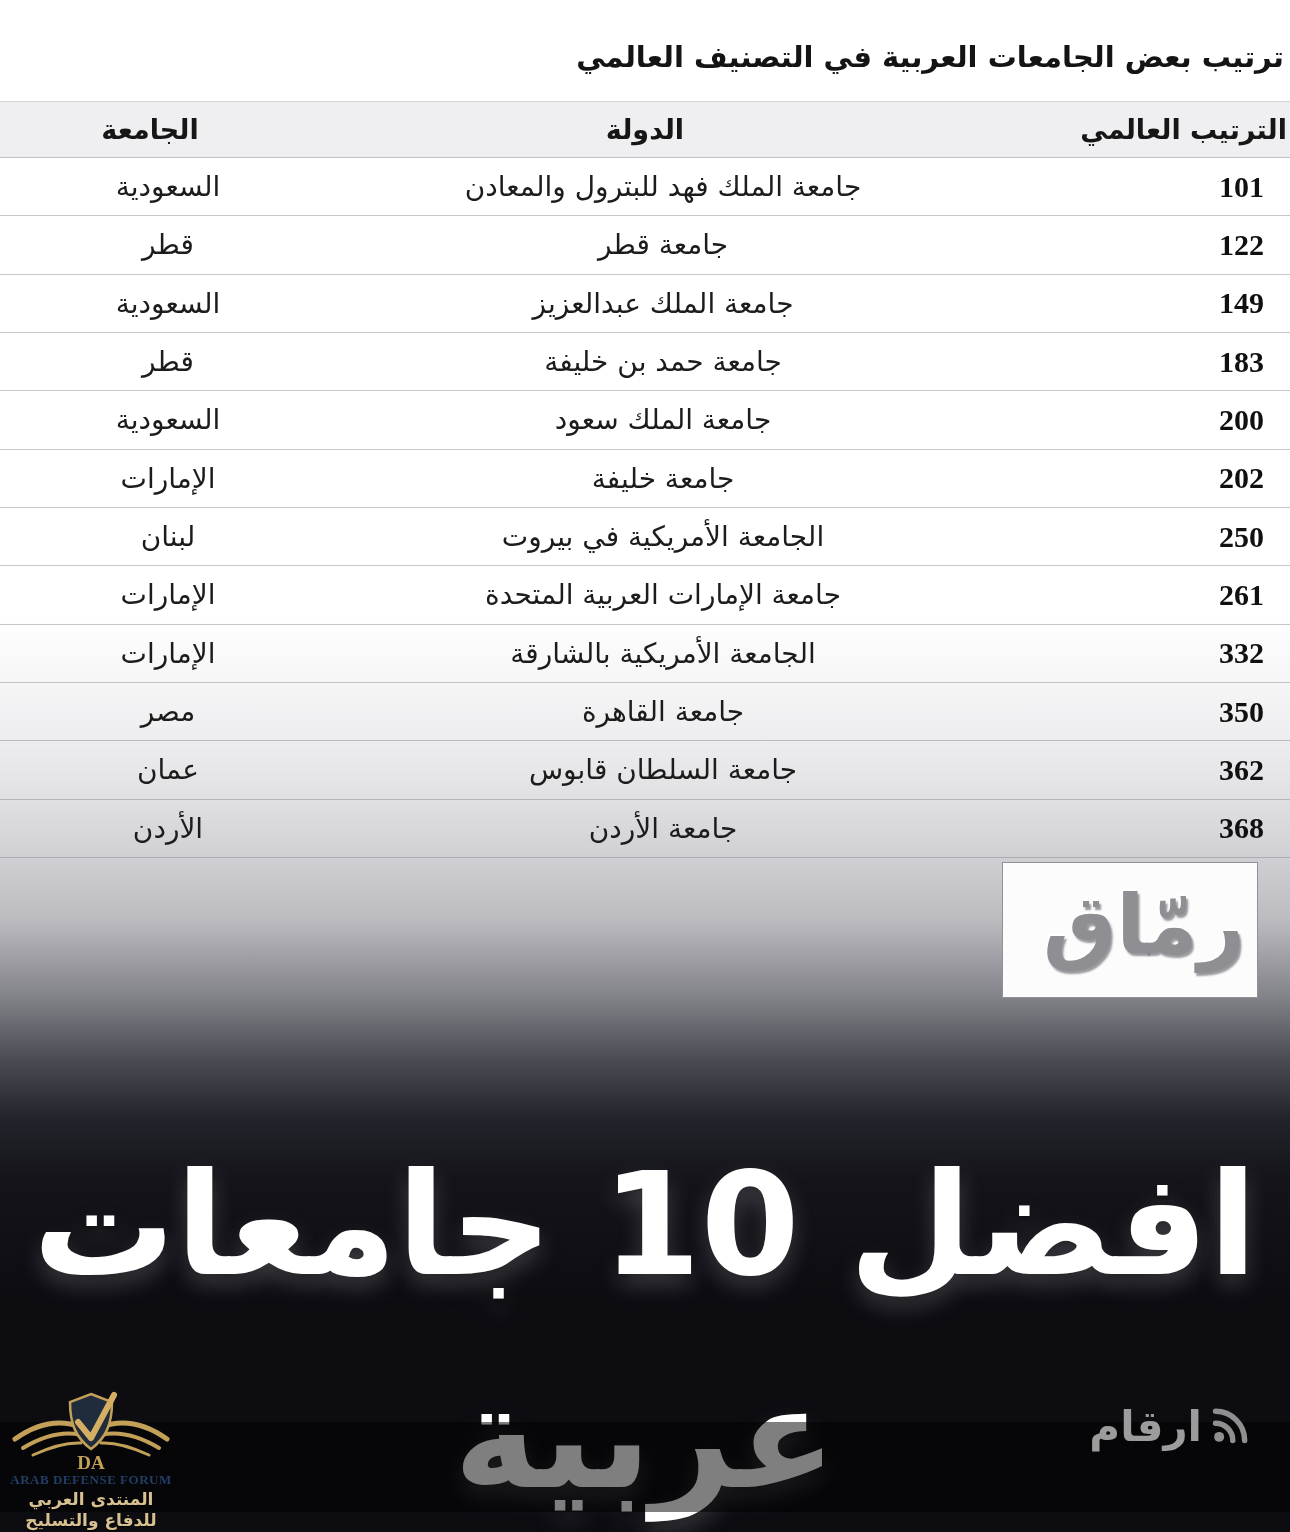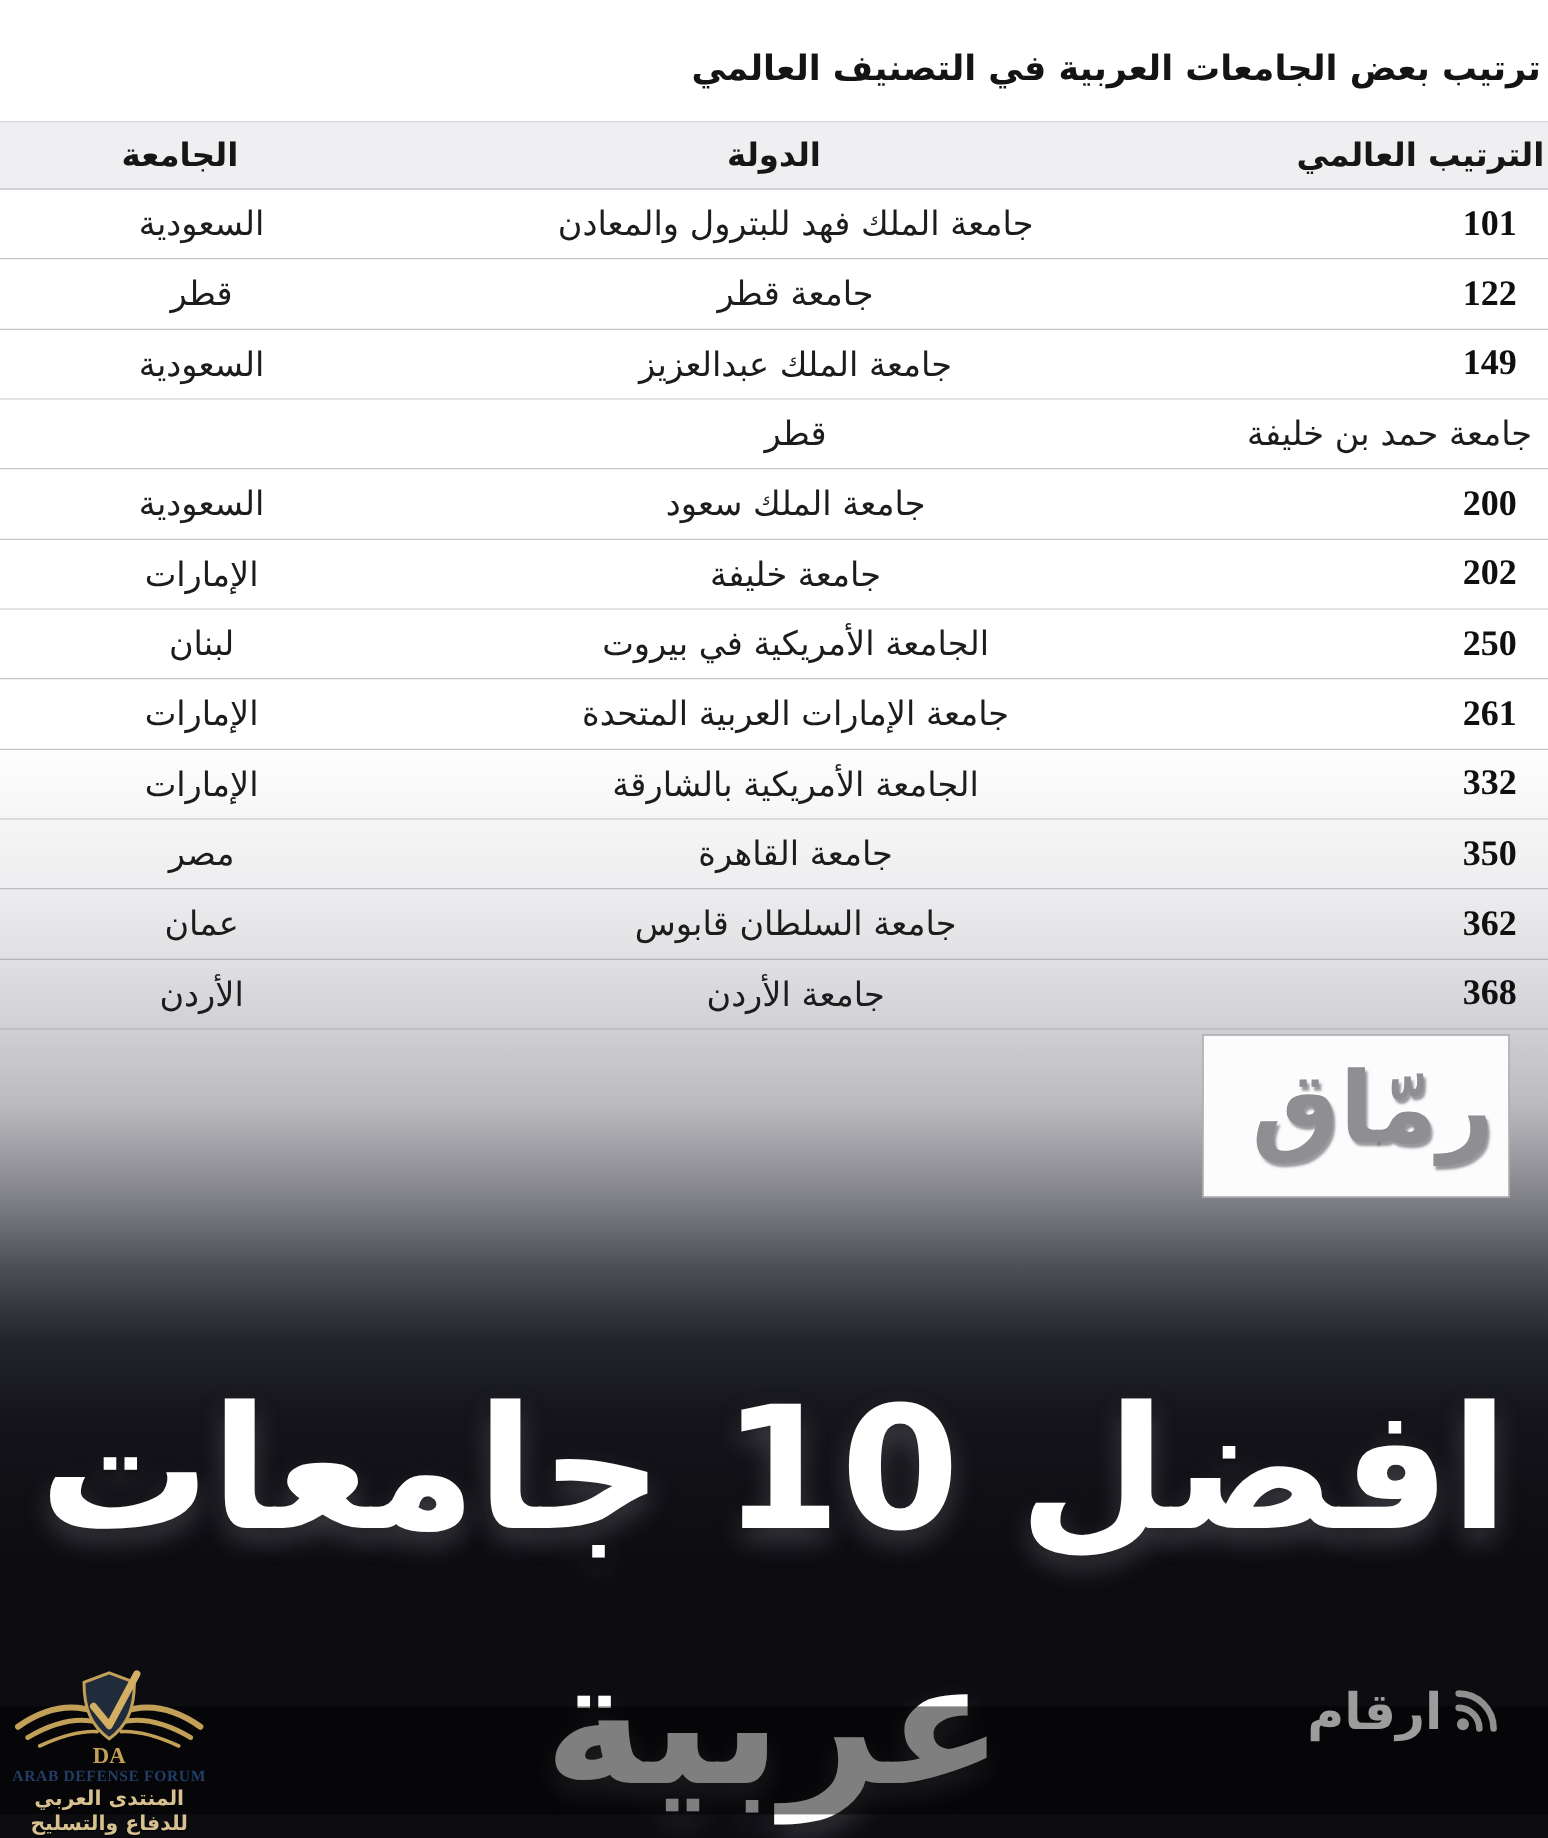--- a/index.html
+++ b/index.html
@@ -99,20 +99,21 @@
         <div class="td-rank">122</div>
         <div class="td-univ">جامعة قطر</div>
         <div class="td-country">قطر</div>
       </div>
         <div class="trow">
         <div class="td-rank">149</div>
         <div class="td-univ">جامعة الملك عبدالعزيز</div>
         <div class="td-country">السعودية</div>
       </div>
         <div class="trow">
+        <div class="td-rank">183</div>
         <div class="td-univ">جامعة حمد بن خليفة</div>
         <div class="td-country">قطر</div>
       </div>
         <div class="trow">
         <div class="td-rank">200</div>
         <div class="td-univ">جامعة الملك سعود</div>
         <div class="td-country">السعودية</div>
       </div>
         <div class="trow">
         <div class="td-rank">202</div>

